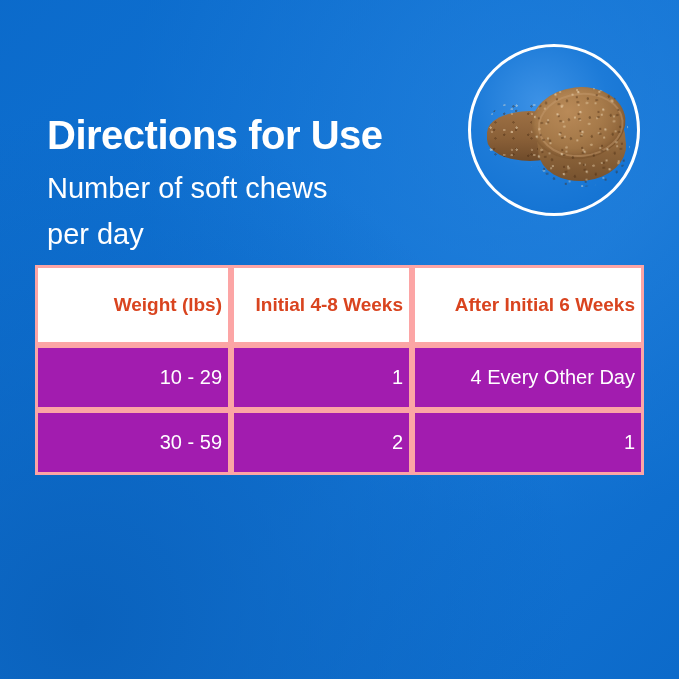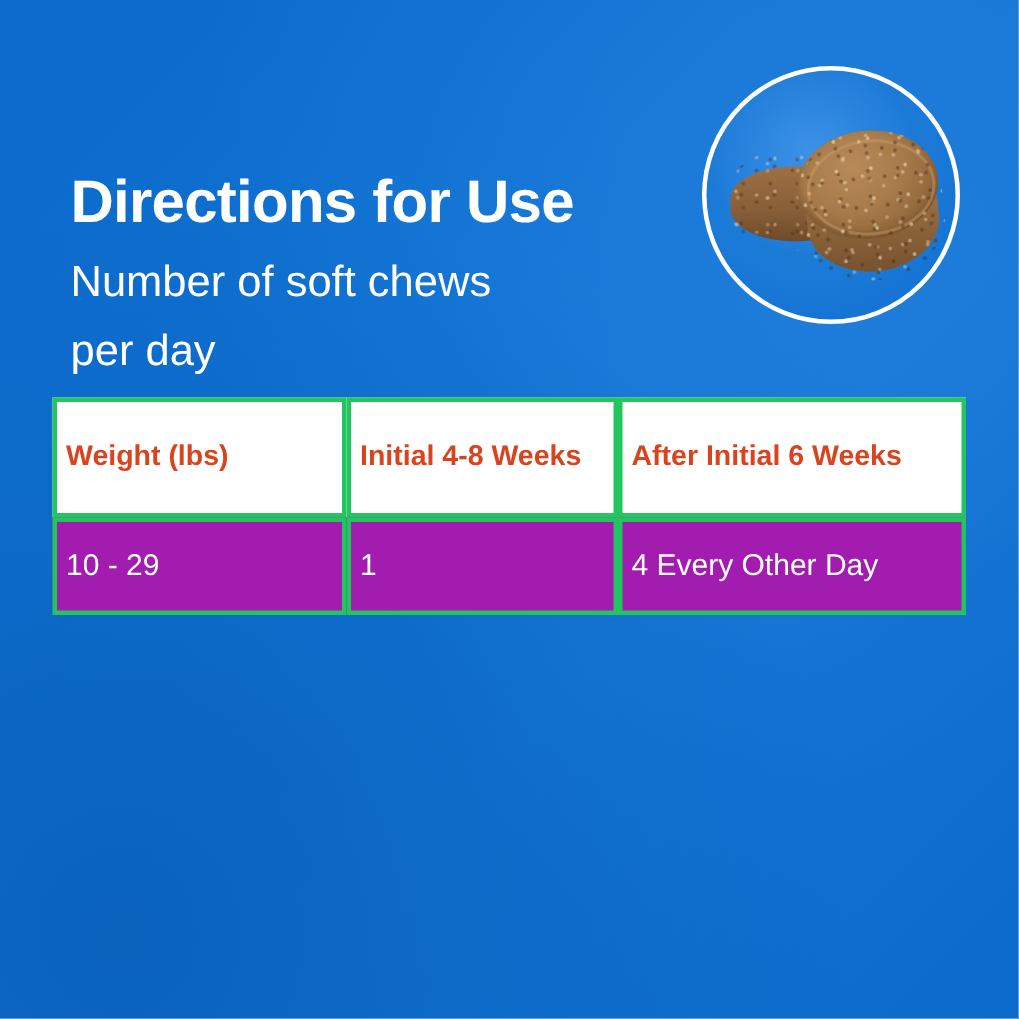--- a/index.html
+++ b/index.html
@@ -182,23 +182,23 @@
     width: 609px;
   }
   table.dosage {
     width: 100%;
     border-collapse: separate;
     border-spacing: 0;
     table-layout: fixed;
   }
   table.dosage th,
   table.dosage td {
-    text-align: left;
+    text-align: right;
     vertical-align: middle;
-    border: 3px solid #22c55e;
+    border: 3px solid #fca5a5;
     box-sizing: border-box;
   }
   table.dosage th {
     background: #ffffff;
     color: #d9441f;
     font-size: 19px;
     font-weight: bold;
     line-height: 24px;
     height: 80px;
     padding: 4px 6px;
@@ -258,17 +258,22 @@
           <th>Initial 4-8 Weeks</th>
           <th>After Initial 6 Weeks</th>
         </tr>
       </thead>
       <tbody>
         <tr>
           <td>10 - 29</td>
           <td>1</td>
           <td>4 Every Other Day</td>
         </tr>
+        <tr>
+          <td>30 - 59</td>
+          <td>2</td>
+          <td>1</td>
+        </tr>
       </tbody>
     </table>
   </div>
 
 </div>
 
 </body></html>

